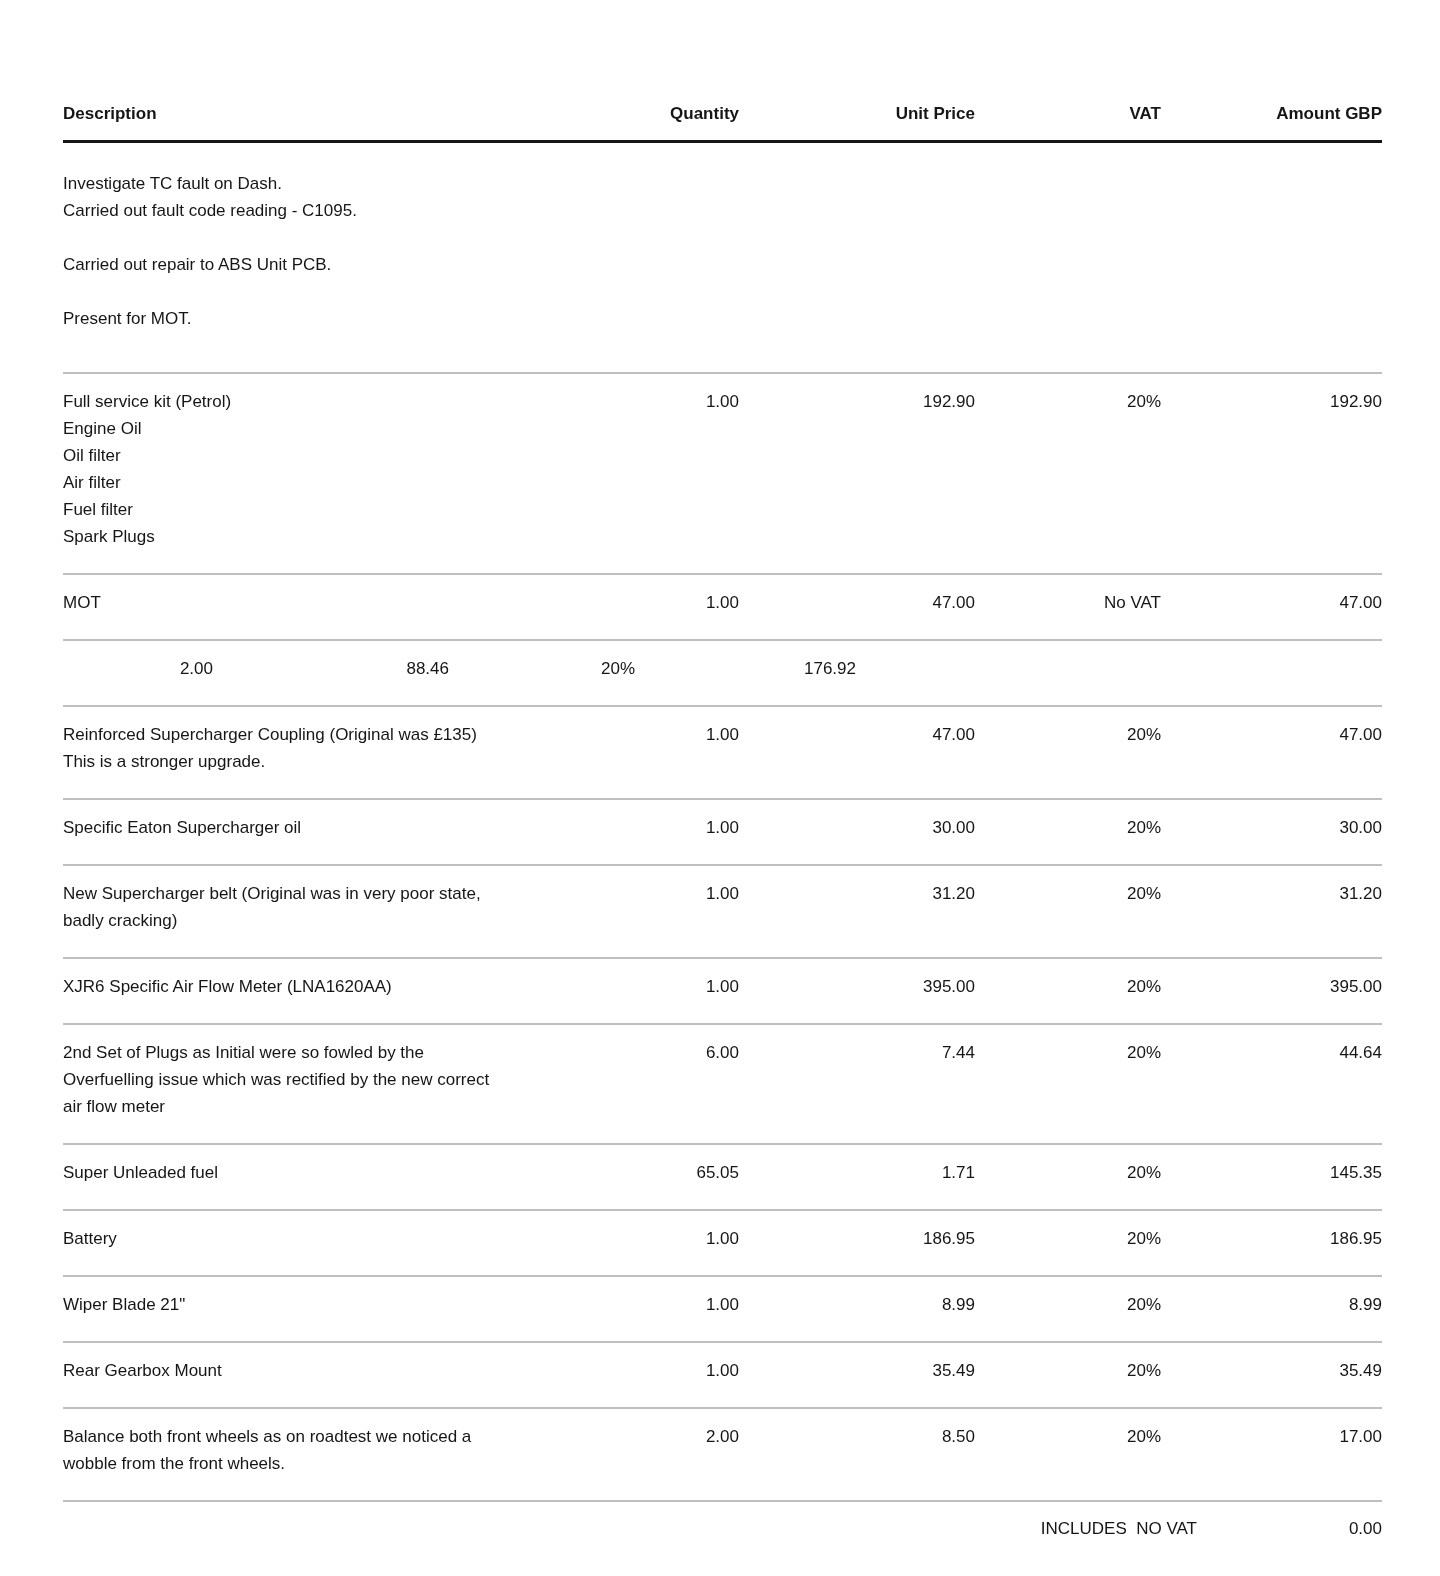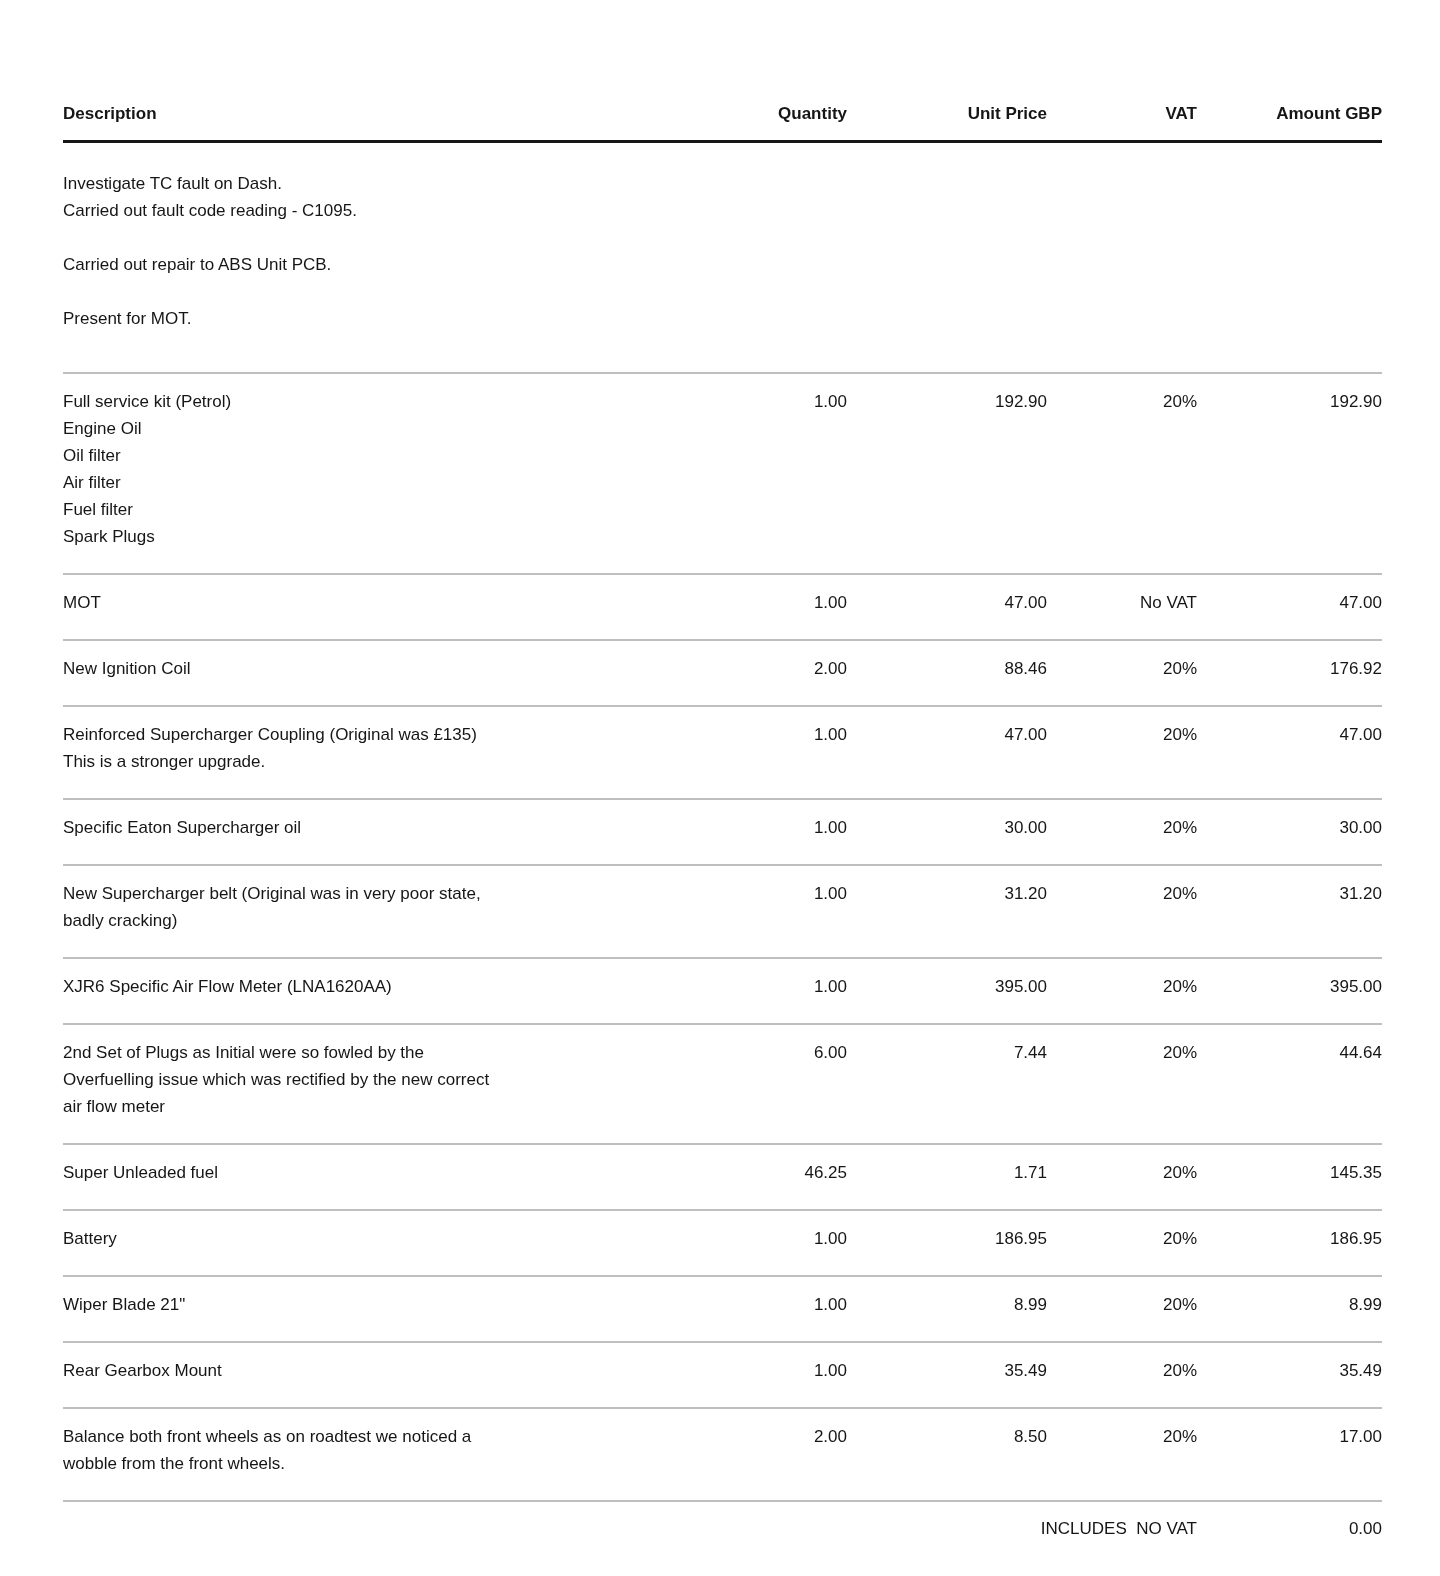--- a/index.html
+++ b/index.html
@@ -18,20 +18,21 @@
     overflow: hidden;
   }
   .doc {
     box-sizing: border-box;
     width: 1440px;
     padding: 100px 58px 0 63px;
   }
   .row {
     display: flex;
     align-items: flex-start;
+    gap: 36px;
   }
   .col-desc  { flex: 1; text-align: left;  white-space: pre-line; padding-right: 10px; box-sizing: border-box; }
   .col-qty   { width: 150px; text-align: right; flex: none; }
   .col-price { width: 200px; text-align: right; flex: none; }
   .col-vat   { width: 150px; text-align: right; flex: none; }
   .col-amt   { width: 185px; text-align: right; flex: none; }
 
   .header-row {
     font-weight: bold;
     padding-bottom: 13px;
@@ -112,21 +113,20 @@
 
     <div class="row item-row">
       <div class="col-desc">MOT</div>
       <div class="col-qty">1.00</div>
       <div class="col-price">47.00</div>
       <div class="col-vat">No VAT</div>
       <div class="col-amt">47.00</div>
     </div>
 
     <div class="row item-row">
-      <div class="col-desc">New Ignition Coil</div>
       <div class="col-qty">2.00</div>
       <div class="col-price">88.46</div>
       <div class="col-vat">20%</div>
       <div class="col-amt">176.92</div>
     </div>
 
     <div class="row item-row">
       <div class="col-desc">Reinforced Supercharger Coupling (Original was £135)
 This is a stronger upgrade.</div>
       <div class="col-qty">1.00</div>
@@ -165,21 +165,21 @@
 Overfuelling issue which was rectified by the new correct
 air flow meter</div>
       <div class="col-qty">6.00</div>
       <div class="col-price">7.44</div>
       <div class="col-vat">20%</div>
       <div class="col-amt">44.64</div>
     </div>
 
     <div class="row item-row">
       <div class="col-desc">Super Unleaded fuel</div>
-      <div class="col-qty">46.25</div>
+      <div class="col-qty">65.05</div>
       <div class="col-price">1.71</div>
       <div class="col-vat">20%</div>
       <div class="col-amt">145.35</div>
     </div>
 
     <div class="row item-row">
       <div class="col-desc">Battery</div>
       <div class="col-qty">1.00</div>
       <div class="col-price">186.95</div>
       <div class="col-vat">20%</div>

